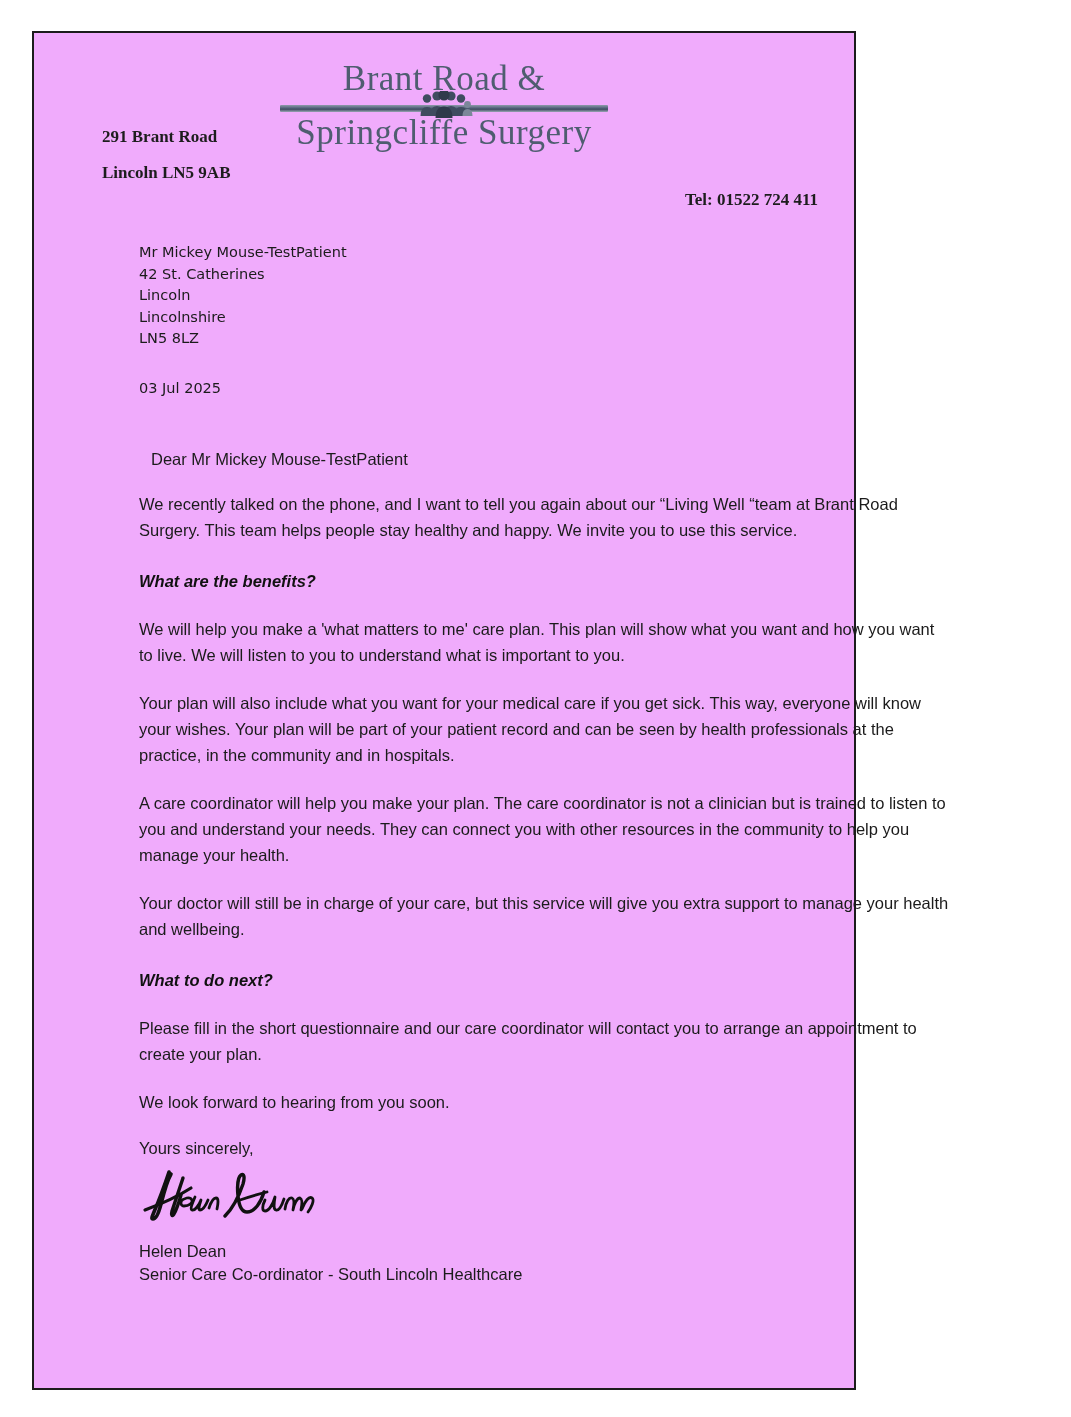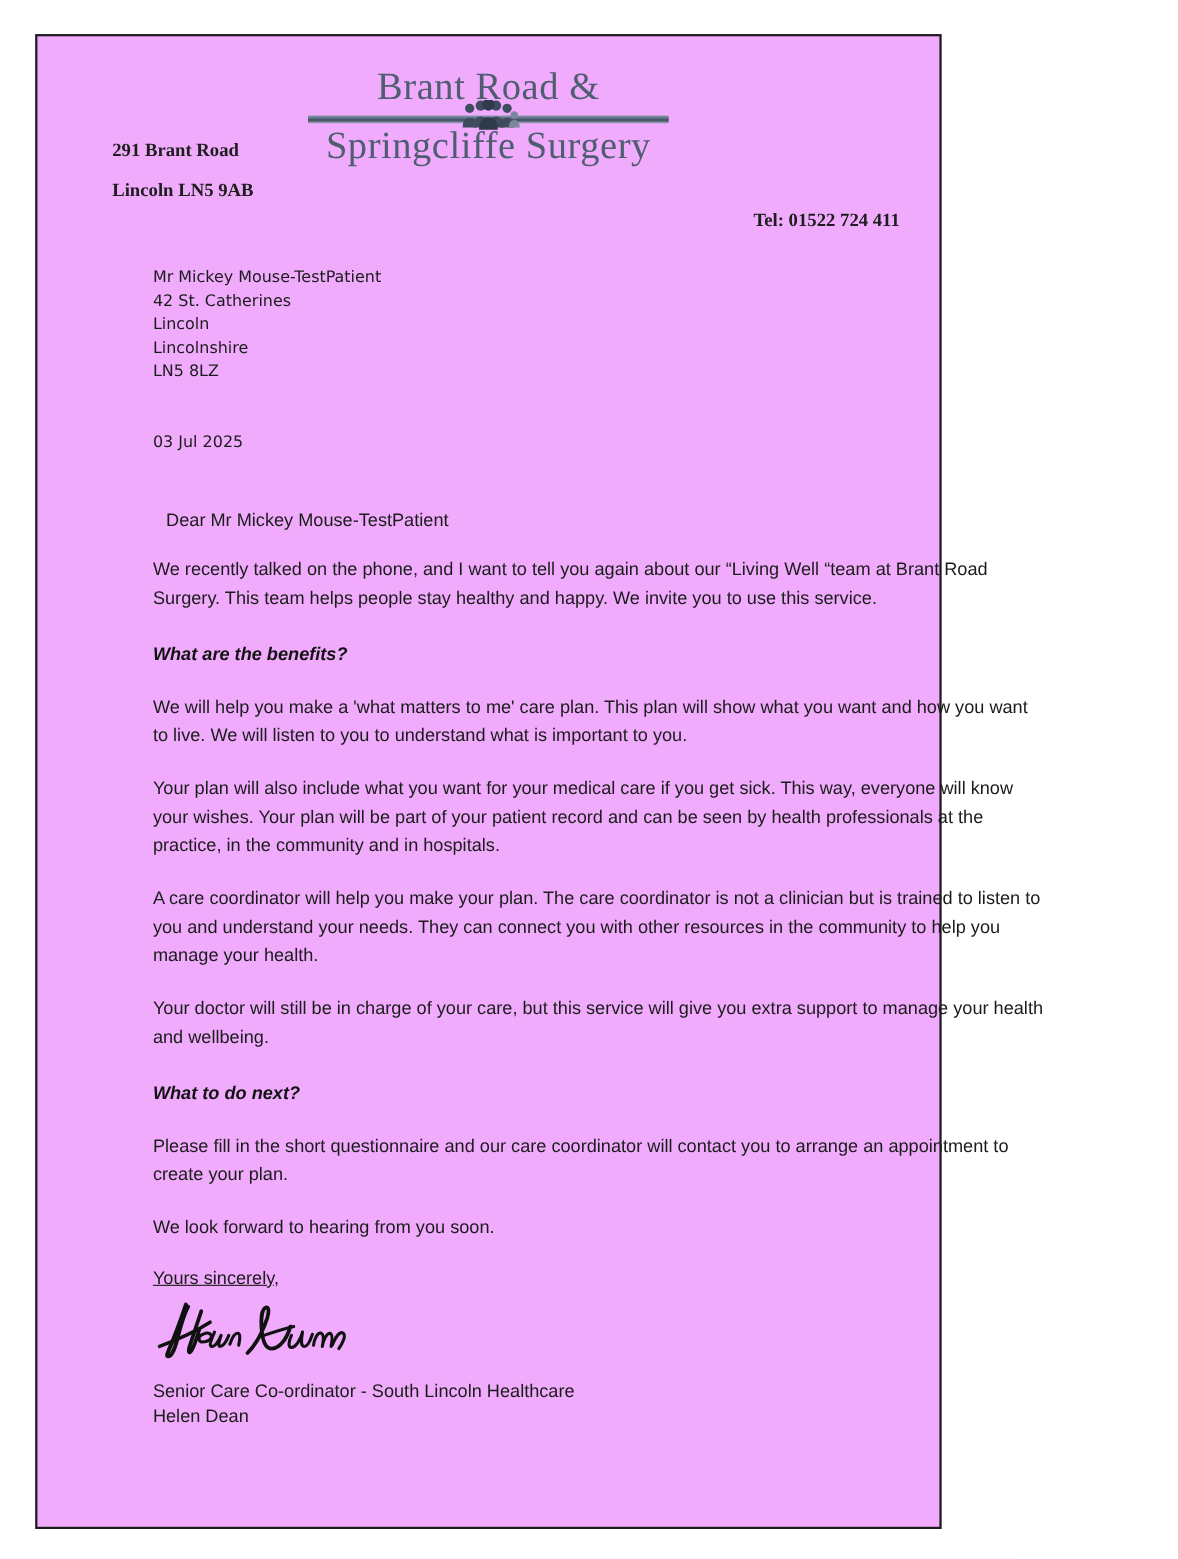--- a/index.html
+++ b/index.html
@@ -110,21 +110,21 @@
   }
 
   .recipient {
     font-family: "DejaVu Sans", sans-serif;
     font-size: 14.5px;
     color: #1b1b1b;
     line-height: 21.5px;
   }
 
   .date {
-    margin-top: 44px;
+    margin-top: 30px;
     font-family: "DejaVu Sans", sans-serif;
     font-size: 14.5px;
     color: #1b1b1b;
   }
 
   .salutation {
     margin-top: 54px;
     font-size: 16.5px;
     color: #1b1b1b;
     margin-left: 12px;
@@ -143,21 +143,20 @@
     line-height: 26px;
     font-weight: bold;
     color: #111111;
     font-style: italic;
   }
 
   .closing {
     margin-top: 24px;
     font-size: 16.5px;
     color: #1b1b1b;
-    text-decoration: underline;
   }
 
   .signature {
     margin-top: 6px;
     height: 74px;
     position: relative;
   }
   .signature svg { position: absolute; left: 0; top: 0; }
 
   .signoff {
@@ -248,18 +247,18 @@
           <path d="M86 52 C94 44, 100 32, 104 20 C106 13, 105 9, 102 11 C99 13, 98 22, 99 32 C100 42, 103 48, 108 48 C116 48, 122 38, 125 28" stroke-width="3.4"></path>
           <path d="M101 36 C110 33, 120 30, 128 28" stroke-width="2.8"></path>
           <path d="M126 36 C123 42, 123 47, 126 47 C130 47, 134 40, 136 33 C135 39, 134 45, 137 46 C140 47, 143 41, 145 35" stroke-width="2.8"></path>
           <path d="M146 45 C147 38, 150 33, 153 34 C156 35, 155 41, 154 46 C155 40, 158 34, 161 34 C164 35, 163 41, 162 46" stroke-width="2.8"></path>
           <path d="M163 45 C166 37, 170 32, 173 34 C176 36, 172 44, 169 48" stroke-width="2.8"></path>
         </g>
       </svg>
     </div>
 
     <div class="signoff">
+      <div>Helen Dean</div>
       <div>Senior Care Co-ordinator - South Lincoln Healthcare</div>
-      <div>Helen Dean</div>
     </div>
 
   </div>
 </div>
 
 </body></html>

